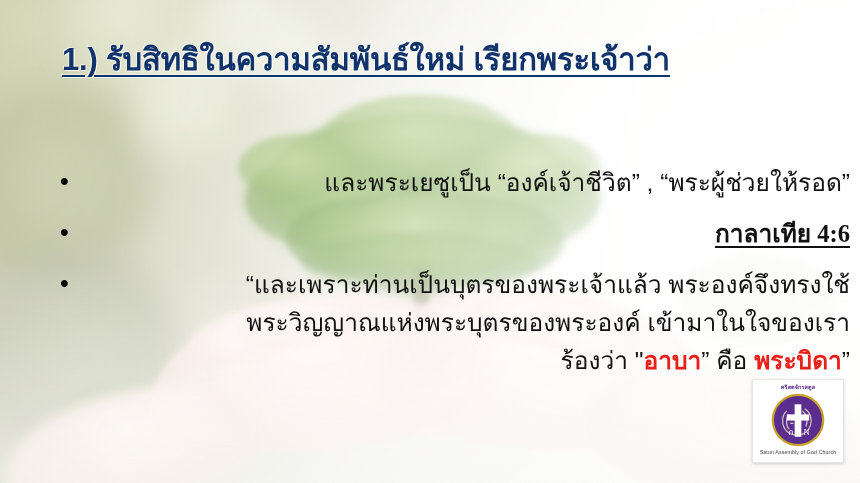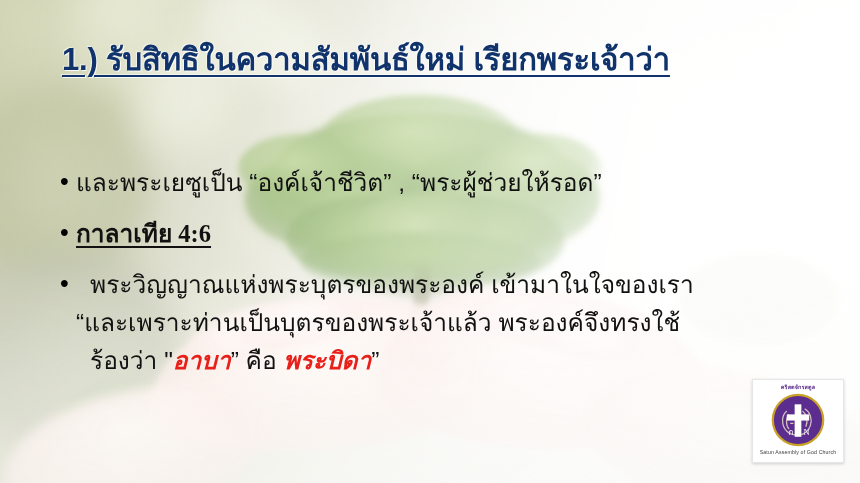--- a/index.html
+++ b/index.html
@@ -103,23 +103,23 @@
     color: #111;
     margin-bottom: 14px;
   }
   .bullet-dot {
     flex: 0 0 auto;
     width: 16px;
     font-size: 25px;
     line-height: 34px;
     color: #000;
   }
-  .bullet-text { flex: 1 1 auto; }
+  .bullet-text { flex: 1 1 auto; text-align: right; }
   .b-ref { font-weight: 700; text-decoration: underline; text-underline-offset: 4px; text-decoration-thickness: 2px; font-family: Liberation Serif, serif; }
-  .red { color: #e8201a; font-weight: 700; font-style: italic; }
+  .red { color: #e8201a; font-weight: 700; }
   .verse { line-height: 38px; }
   .verse .ln { display:block; }
   .verse .ln2, .verse .ln3 { padding-left: 14px; }
 
   
   .logo-box {
     position: absolute;
     left: 752px;
     top: 379px;
     width: 92px;
@@ -240,22 +240,22 @@
       </div>
 
       <div class="bullet-row">
         <span class="bullet-dot">•</span>
         <span class="bullet-text b-ref">กาลาเทีย 4:6</span>
       </div>
 
       <div class="bullet-row verse">
         <span class="bullet-dot">•</span>
         <span class="bullet-text">
+          <span class="ln ln1">“และเพราะท่านเป็นบุตรของพระเจ้าแล้ว พระองค์จึงทรงใช้</span>
           <span class="ln ln2">พระวิญญาณแห่งพระบุตรของพระองค์ เข้ามาในใจของเรา</span>
-          <span class="ln ln1">“และเพราะท่านเป็นบุตรของพระเจ้าแล้ว พระองค์จึงทรงใช้</span>
           <span class="ln ln3"><span>ร้องว่า "</span><span class="red">อาบา</span><span>” คือ </span><span class="red">พระบิดา</span><span>”</span></span>
         </span>
       </div>
 
     </div>
 
     <div class="logo-box">
       <div class="logo-top-thai">คริสตจักรสตูล</div>
       <div class="logo-emblem">
         <svg viewBox="0 0 100 100" width="56" height="56">

